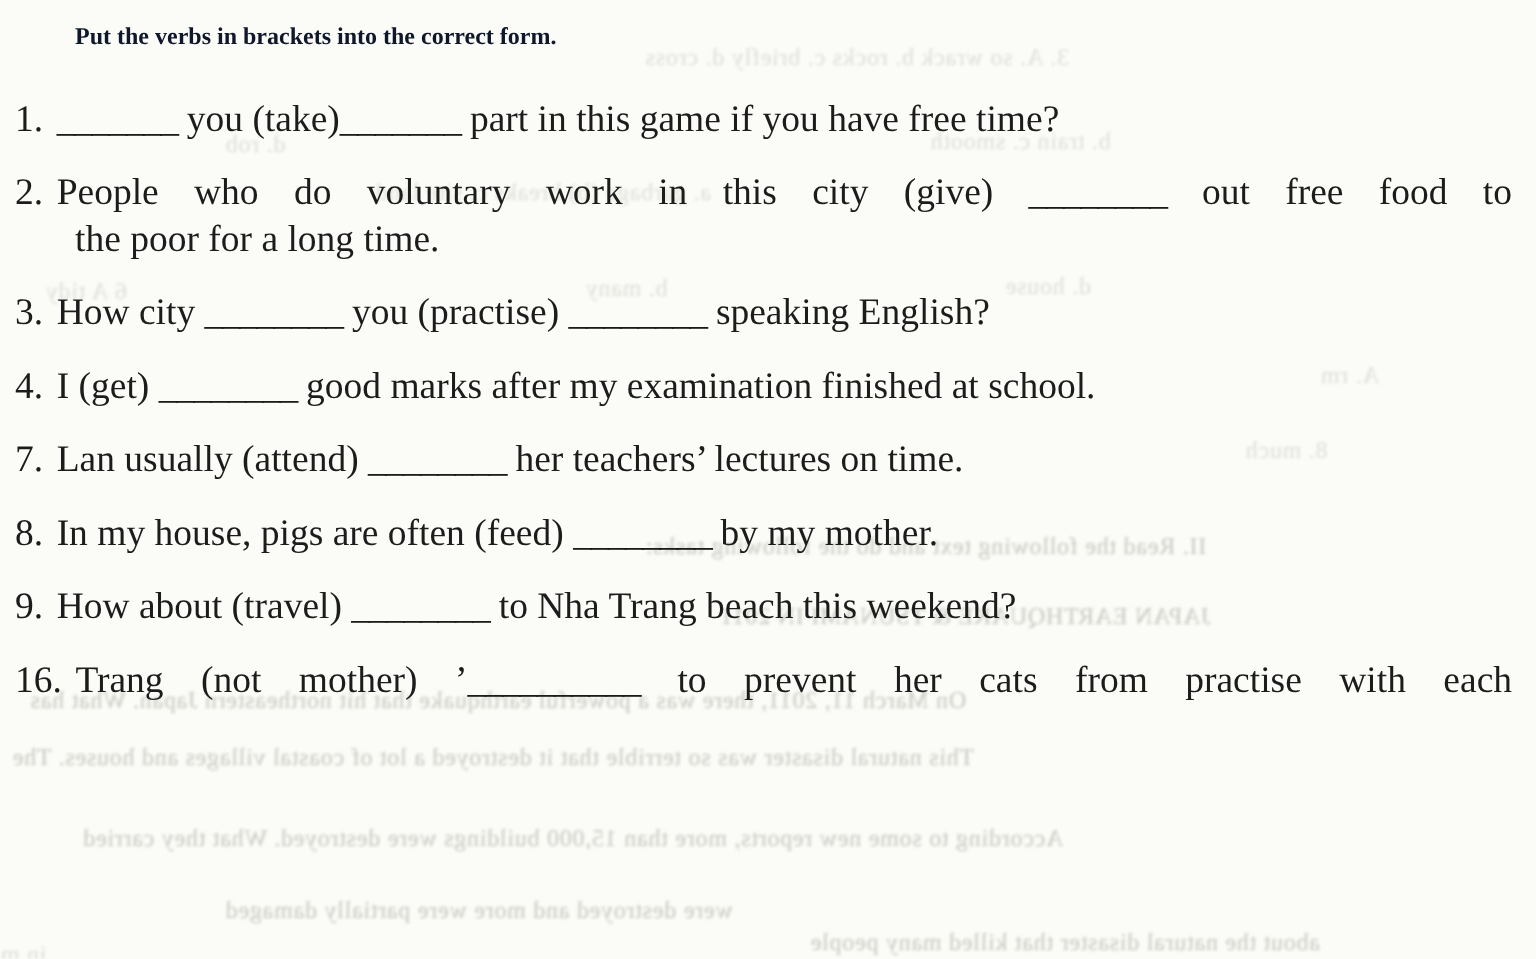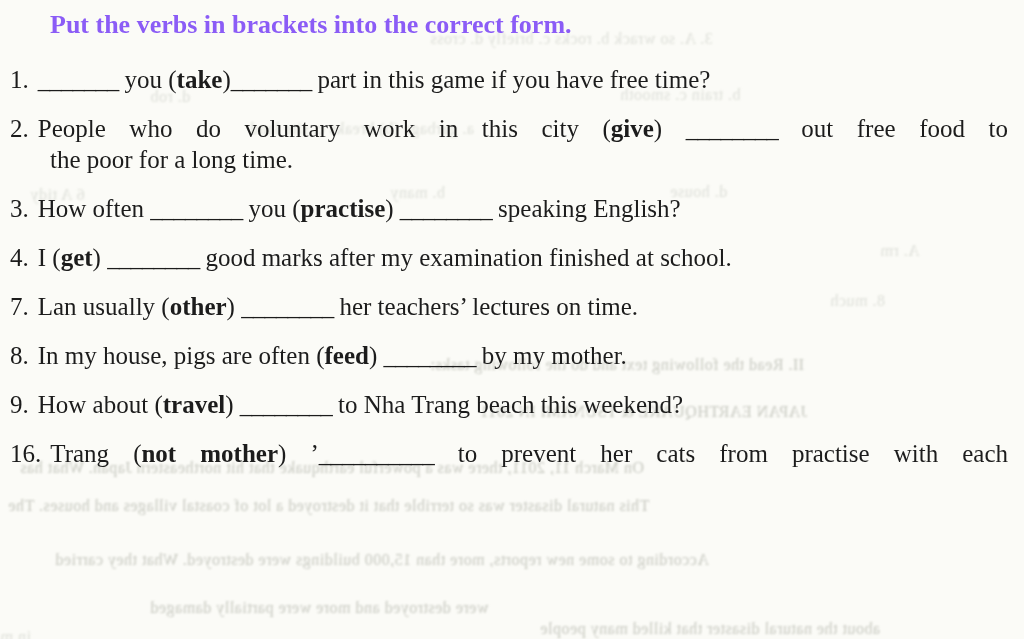--- a/index.html
+++ b/index.html
@@ -15,31 +15,31 @@
   
   .bleed-layer{position:absolute;inset:0;z-index:0;filter:blur(1.1px);pointer-events:none;}
   .bleed{
     position:absolute;white-space:nowrap;
     transform:scaleX(-1);
     color:#9aa093;opacity:.30;font-size:16px;letter-spacing:.5px;
   }
   .bleed.strong{opacity:.52;color:#96998c;}
   .content{position:relative;z-index:1;}
   .heading{
-    color:#8b5cf6;font-weight:bold;font-size:26px;line-height:30px;
+    color:#0f172a;font-weight:bold;font-size:16px;line-height:30px;
     margin:0 0 24px 40px;
   }
   .item{
     font-size:25px;line-height:31px;color:#1c1c1c;margin:0 0 18px 0;
   }
   .line{padding-left:38px;text-indent:-38px;}
   .line.cont{padding-left:40px;text-indent:0;}
   .line.just{text-align:justify;text-align-last:justify;}
   .num{margin-right:9px;}
-  .verb{font-weight:bold;}
+  .verb{font-weight:normal;}
   .blank{letter-spacing:-1px;margin-top:28px;}
 </style>
 </head>
 <body>
 
 <div class="page">
   <div class="bleed-layer" id="bleed">
       <span class="bleed" style="left: 430px; top: 30px;">3. A. so wrack   b. rocks   c. briefly   d. cross</span>
       <span class="bleed" style="left: 150px; top: 88px;">d. rob</span>
       <span class="bleed" style="left: 620px; top: 86px;">b. train    c. smooth</span>
@@ -62,27 +62,27 @@
     <h1 class="heading">Put the verbs in brackets into the correct form.</h1>
     <div id="items">
         <div class="item">
           <div class="line"><span class="num">1.</span><span class="blank">_______</span><span> you (</span><b class="verb">take</b><span>)</span><span class="blank">_______</span><span> part in this game if you have free time?</span></div>
         </div>
         <div class="item">
           <div class="line just"><span class="num">2.</span><span>People who do voluntary work in this city (</span><b class="verb">give</b><span>) </span><span class="blank">________</span><span> out free food to</span></div>
           <div class="line cont"><span>the poor for a long time.</span></div>
         </div>
         <div class="item">
-          <div class="line"><span class="num">3.</span><span>How often </span><span class="blank">________</span><span> you (</span><b class="verb">practise</b><span>) </span><span class="blank">________</span><span> speaking English?</span></div>
+          <div class="line"><span class="num">3.</span><span>How city </span><span class="blank">________</span><span> you (</span><b class="verb">practise</b><span>) </span><span class="blank">________</span><span> speaking English?</span></div>
         </div>
         <div class="item">
           <div class="line"><span class="num">4.</span><span>I (</span><b class="verb">get</b><span>) </span><span class="blank">________</span><span> good marks after my examination finished at school.</span></div>
         </div>
         <div class="item">
-          <div class="line"><span class="num">7.</span><span>Lan usually (</span><b class="verb">other</b><span>) </span><span class="blank">________</span><span> her teachers’ lectures on time.</span></div>
+          <div class="line"><span class="num">7.</span><span>Lan usually (</span><b class="verb">attend</b><span>) </span><span class="blank">________</span><span> her teachers’ lectures on time.</span></div>
         </div>
         <div class="item">
           <div class="line"><span class="num">8.</span><span>In my house, pigs are often (</span><b class="verb">feed</b><span>) </span><span class="blank">________</span><span> by my mother.</span></div>
         </div>
         <div class="item">
           <div class="line"><span class="num">9.</span><span>How about (</span><b class="verb">travel</b><span>) </span><span class="blank">________</span><span> to Nha Trang beach this weekend?</span></div>
         </div>
         <div class="item">
           <div class="line just"><span class="num">16.</span><span>Trang (</span><b class="verb">not mother</b><span>) ’</span><span class="blank">__________</span><span> to prevent her cats from practise with each</span></div>
         </div>

